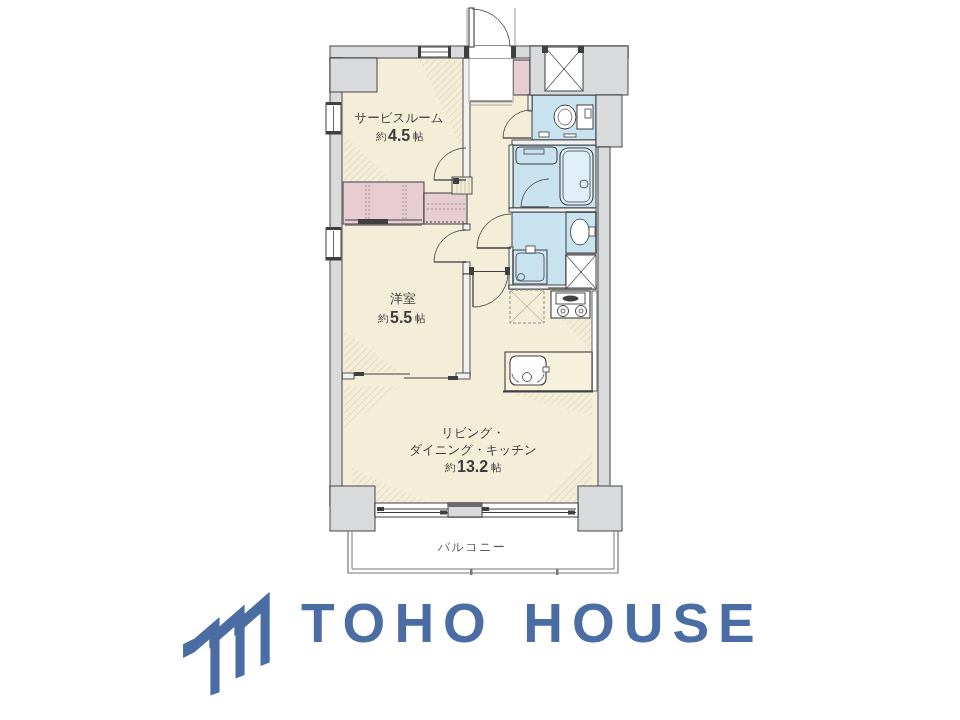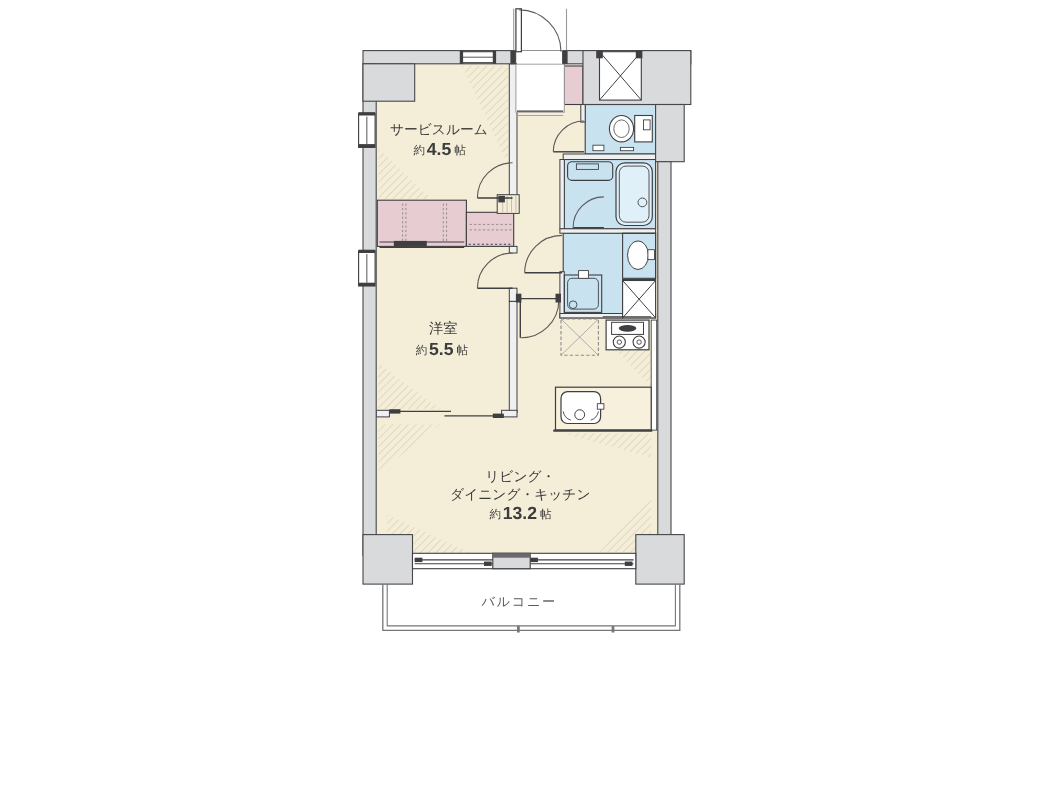--- a/index.html
+++ b/index.html
@@ -289,14 +289,24 @@
     <text x="473" y="437" text-anchor="middle" class="rn">リビング・</text>
     <text x="473" y="454" text-anchor="middle" class="rn">ダイニング・キッチン</text>
     <text x="445" y="471" class="sz-s">約</text>
     <text x="457" y="472" class="sz-n">13.2</text>
     <text x="491" y="471" class="sz-s">帖</text>
 
     <text x="472" y="551" text-anchor="middle" style="font-size:12px;letter-spacing:1.5px;fill:#5a5a5a">バルコニー</text>
   </g>
 </svg>
 
-
+<div id="logo">
+  <svg id="logo-mark" width="97" height="114" viewBox="0 0 85 100">
+    <g fill="#4a6da3">
+      <path d="M32,28 L32,94 L24,97 L24,47 L10,59 L0,64 L0,52 L10,47 Z"></path>
+      <path d="M23,44 L54,17 L54,79 L46,82 L46,36 L23,56 Z"></path>
+      <path d="M45,33 L76,6 L76,68 L68,71 L68,25 L45,45 Z"></path>
+    </g>
+  </svg>
+  <div id="logo-text">TOHO HOUSE</div>
 </div>
 
+</div>
+
 </body></html>

